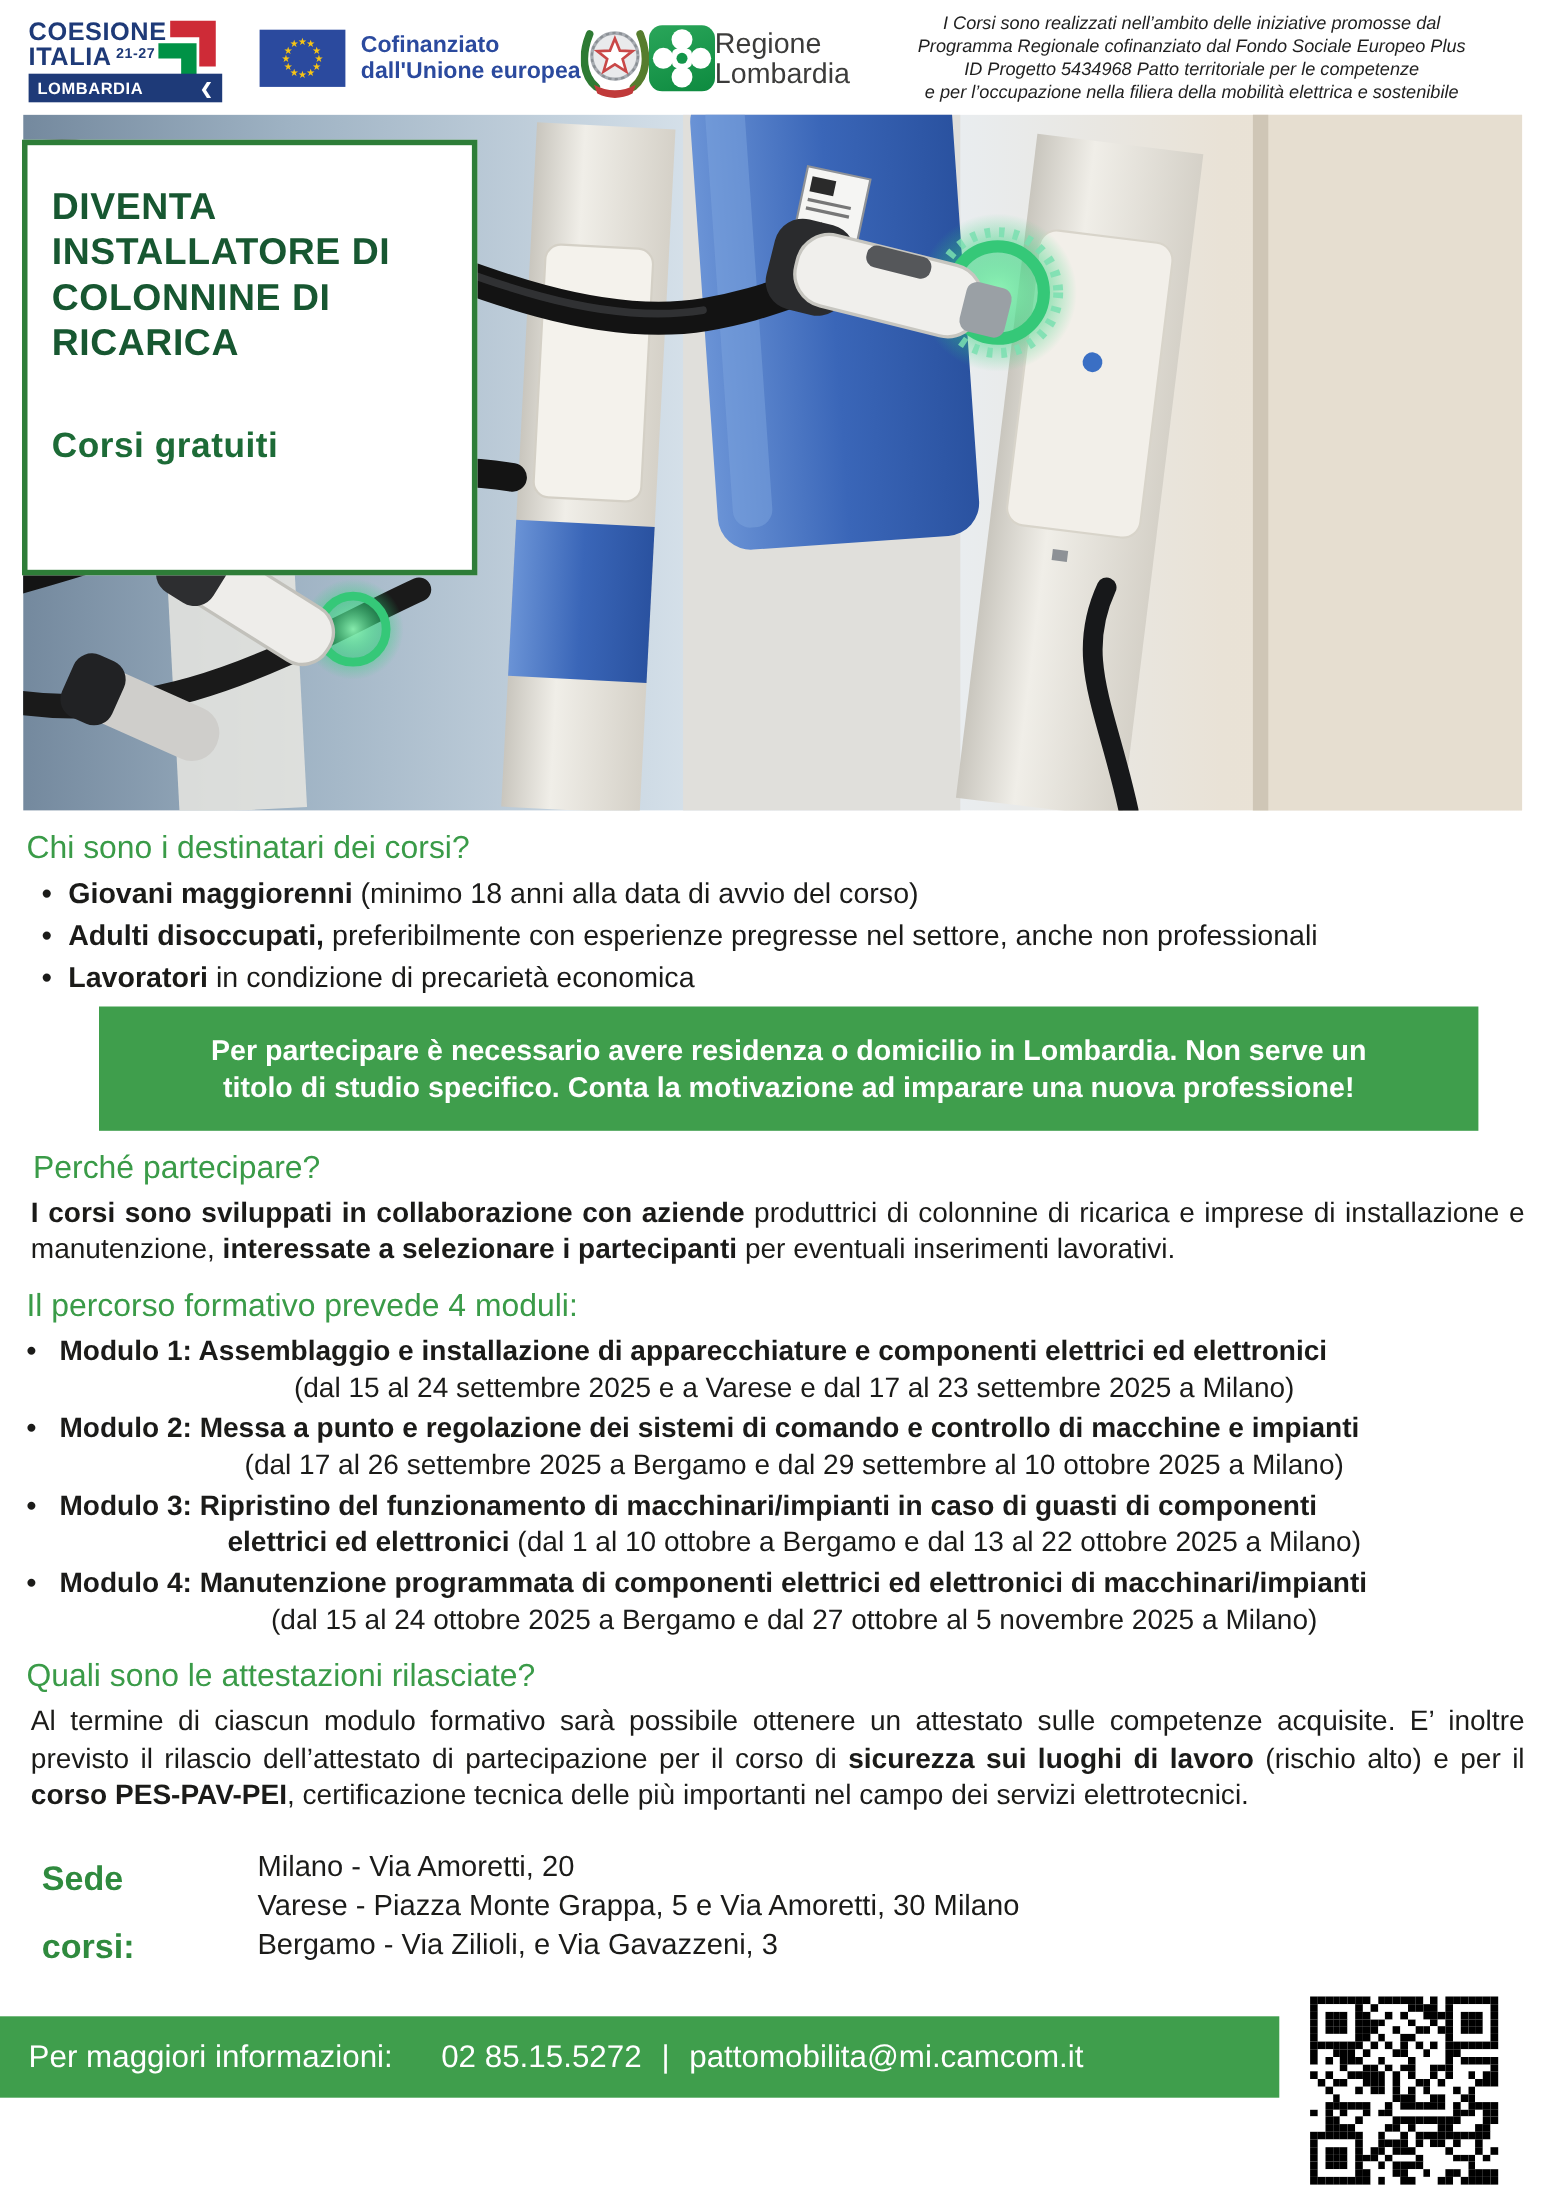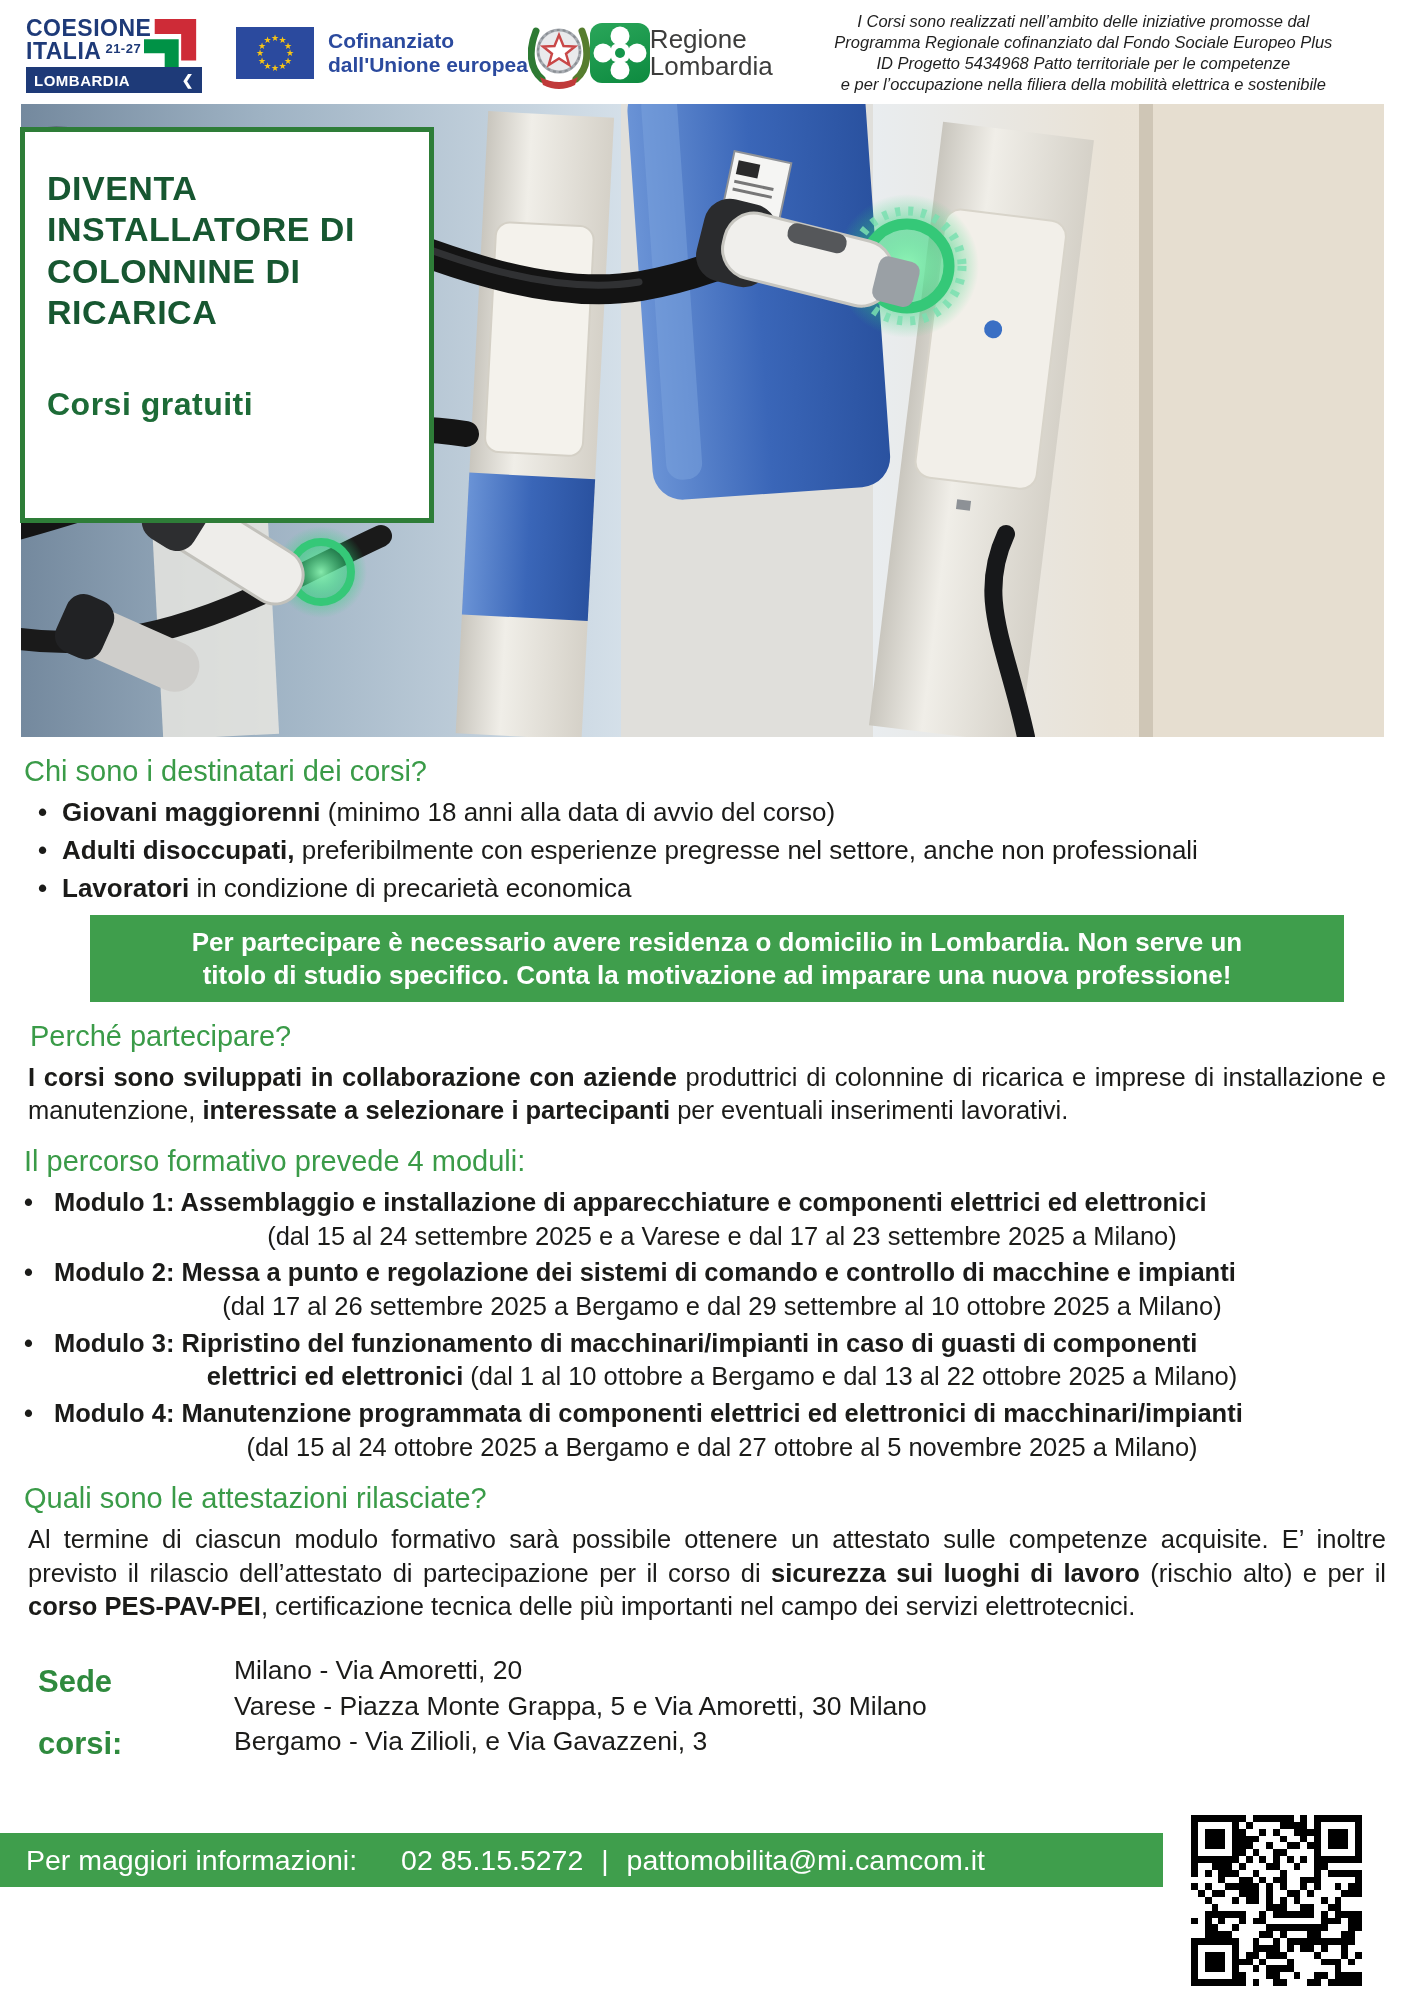--- a/index.html
+++ b/index.html
@@ -31,31 +31,31 @@
   .hero-box{position:absolute;top:127px;left:20px;width:414px;height:396px;background:#ffffff;border:5px solid #2e7d38;box-sizing:border-box;padding:36px 20px 0 22px;}
   .hero-title{font-size:34px;font-weight:800;color:#175731;line-height:1.22;letter-spacing:.5px;}
   .hero-sub{margin-top:52px;font-size:32px;font-weight:bold;color:#1d6b37;letter-spacing:.5px;}
   
   .main{position:absolute;top:737px;left:0;width:1414px;}
   h2{color:#3a9b48;font-size:29px;font-weight:normal;margin:18px 0 8px 24px;}
   h2.indent{margin-left:30px;}
   ul.dest{list-style:none;margin:0;padding:0 20px 0 0;}
   ul.dest li{position:relative;padding-left:62px;font-size:26px;line-height:1.3;margin-bottom:4px;}
   ul.dest li::before{content:"•";position:absolute;left:38px;font-weight:bold;}
-  .banner{margin:10px 70px 0 90px;background:#3f9e4c;color:#fff;font-weight:bold;font-size:26px;line-height:1.24;text-align:center;padding:11px 10px;}
+  .banner{margin:10px 70px 0 90px;background:#3f9e4c;color:#fff;font-weight:bold;font-size:26px;line-height:1.24;text-align:center;padding:24px 10px;}
   p.body{margin:4px 28px 0 28px;font-size:25.5px;line-height:1.3;text-align:justify;}
   ul.mods{list-style:none;margin:0;padding:0 24px 0 0;}
   ul.mods li{position:relative;padding-left:54px;font-size:25.5px;line-height:1.32;margin-bottom:3px;}
   ul.mods li::before{content:"•";position:absolute;left:24px;font-weight:bold;}
   ul.mods .dates{text-align:center;font-weight:normal;}
   .sede{display:flex;margin:28px 16px 0 38px;gap:48px;}
   .sede-label{color:#2f8a3e;font-weight:bold;font-size:31px;width:126px;line-height:2.0;flex:0 0 auto;}
   .sede-addr{font-size:26.5px;line-height:1.35;margin-left:22px;padding-top:2px;}
   
-  .footer-bar{position:absolute;top:1833px;left:0;width:1163px;height:54px;background:#3f9e4c;color:#fff;font-size:28.5px;display:flex;align-items:center;padding-left:26px;box-sizing:border-box;}
+  .footer-bar{position:absolute;top:1833px;left:0;width:1163px;height:74px;background:#3f9e4c;color:#fff;font-size:28.5px;display:flex;align-items:center;padding-left:26px;box-sizing:border-box;}
   .footer-contact{margin-left:44px;}
   .footer-contact .sep{margin:0 10px;}
   .qr{position:absolute;top:1812px;left:1188px;width:177px;height:177px;background:#fff;padding:3px;box-sizing:border-box;display:grid;grid-template-columns:repeat(25,1fr);grid-template-rows:repeat(25,1fr);}
   .qr i{background:#fff;}
   .qr i.b{background:#000;}
   b{font-weight:bold;}
 </style>
 </head>
 <body>
 

